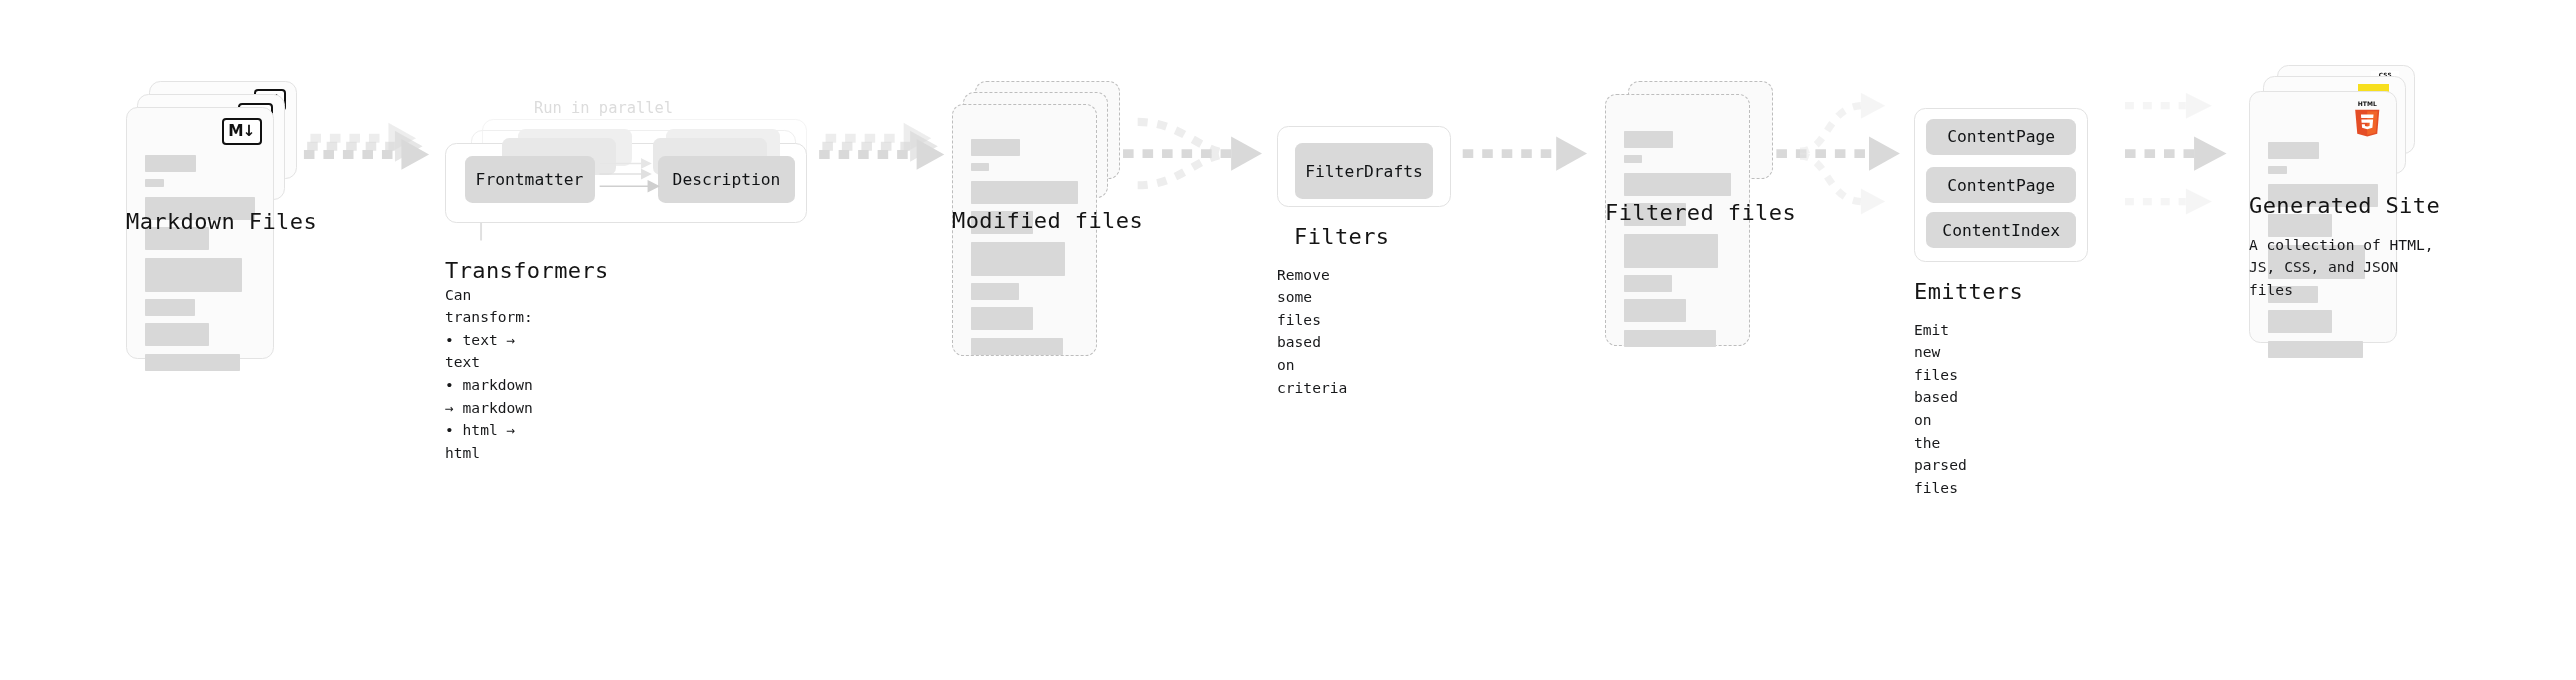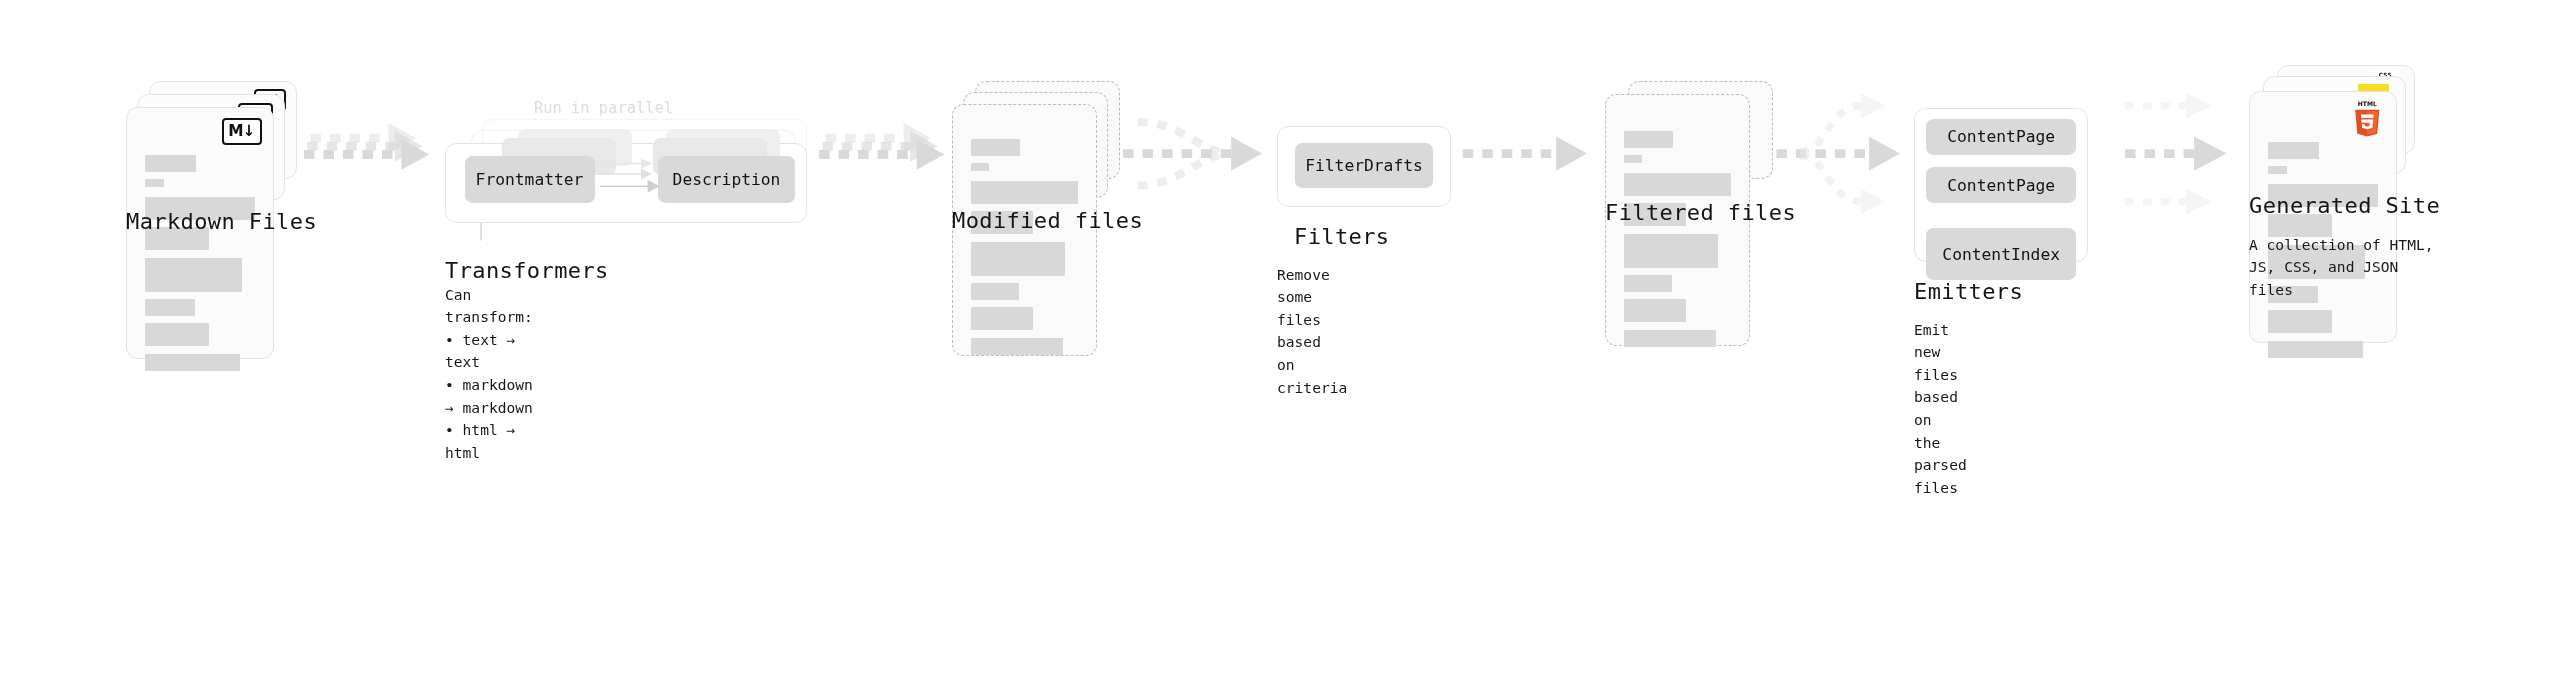--- a/index.html
+++ b/index.html
@@ -332,21 +332,21 @@
           <div class="bar" style="width:86%; height:17px;"></div>
         </div>
       </div>
     </div>
 
     <div class="stage-title" style="position:absolute; left:0px; top:127px;">Modified files</div>
   </div>
 
   <div class="stage" style="left:1277px; top:126px;">
     <div class="panel" style="left:0px; top:0px; width:174px; height:81px;"></div>
-    <div class="chip" style="left:18px; top:17px; width:138px; height:45px;">FilterDrafts</div>
+    <div class="chip" style="left:18px; top:17px; width:138px; height:56px;">FilterDrafts</div>
 
     <div class="stage-title" style="position:absolute; left:0px; top:98px;margin-left:17px;">Filters</div>
     <div class="stage-desc" style="position:absolute; left:0px; top:127px;">Remove some files based
 on criteria</div>
   </div>
 
   <div class="stage" style="left:1605px; top:81px;">
     <div class="cardstack" style="width:171px; height:333px;">
       <div class="card dashed" style="left:23px; top:0px; width:145px; height:98px;"></div>
       <div class="card dashed" style="left:0px; top:13px; width:145px; height:252px;">
@@ -363,21 +363,21 @@
       </div>
     </div>
 
     <div class="stage-title" style="position:absolute; left:0px; top:119px;">Filtered files</div>
   </div>
 
   <div class="stage" style="left:1914px; top:108px;">
     <div class="panel" style="left:0px; top:0px; width:174px; height:154px;"></div>
     <div class="chip" style="left:12.2px; top:10.6px; width:150px; height:36px;">ContentPage</div>
     <div class="chip" style="left:12.2px; top:59px; width:150px; height:36px;">ContentPage</div>
-    <div class="chip" style="left:12.2px; top:120px; width:150px; height:52px;">ContentIndex</div>
+    <div class="chip" style="left:12.2px; top:104px; width:150px; height:36px;">ContentIndex</div>
 
     <div class="stage-title" style="position:absolute; left:0px; top:171px;">Emitters</div>
     <div class="stage-desc" style="position:absolute; left:0px; top:200px;">Emit new files based on
 the parsed files</div>
   </div>
 
   <div class="stage" style="left:2249px; top:65px;">
     <div class="cardstack" style="width:187px; height:333px;">
 
       <div class="card behind" style="left:28px; top:0px; width:138px; height:89px;">

